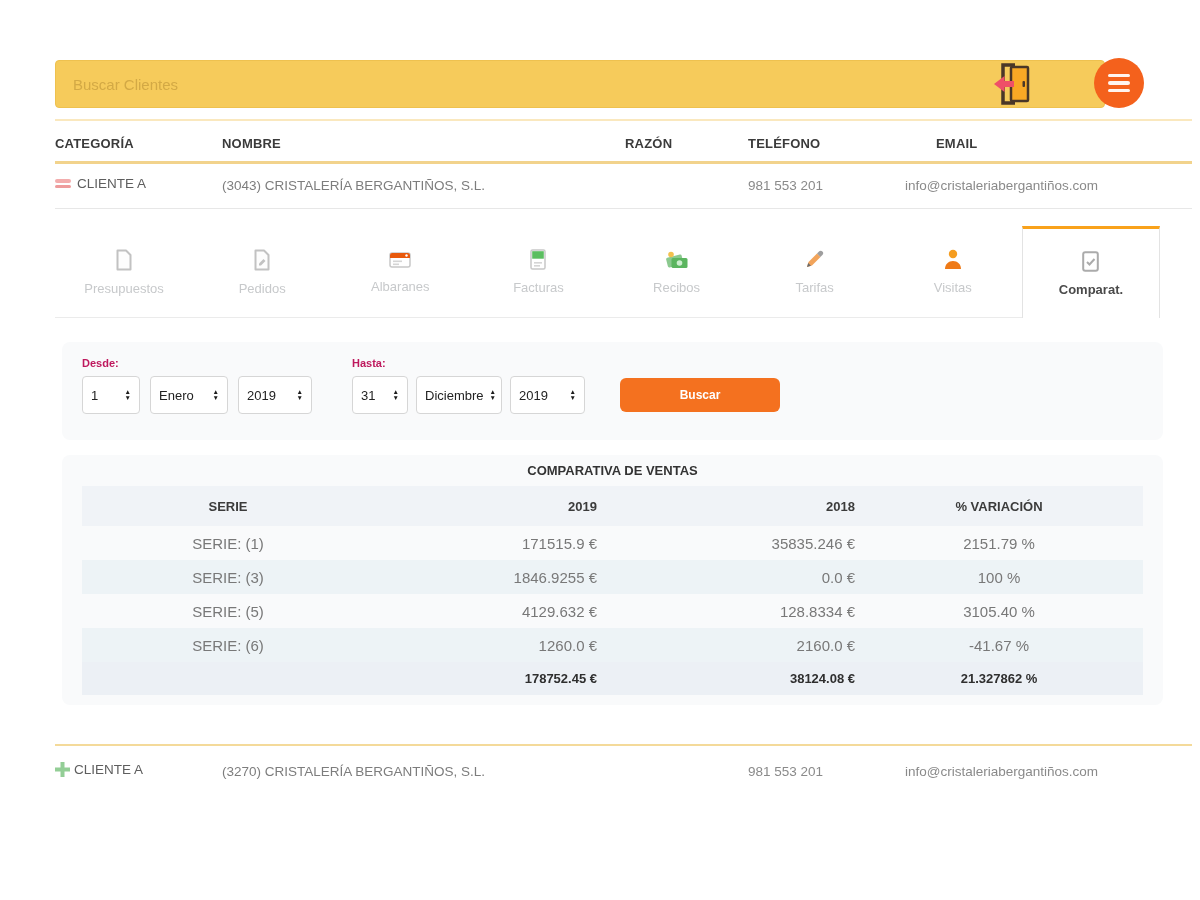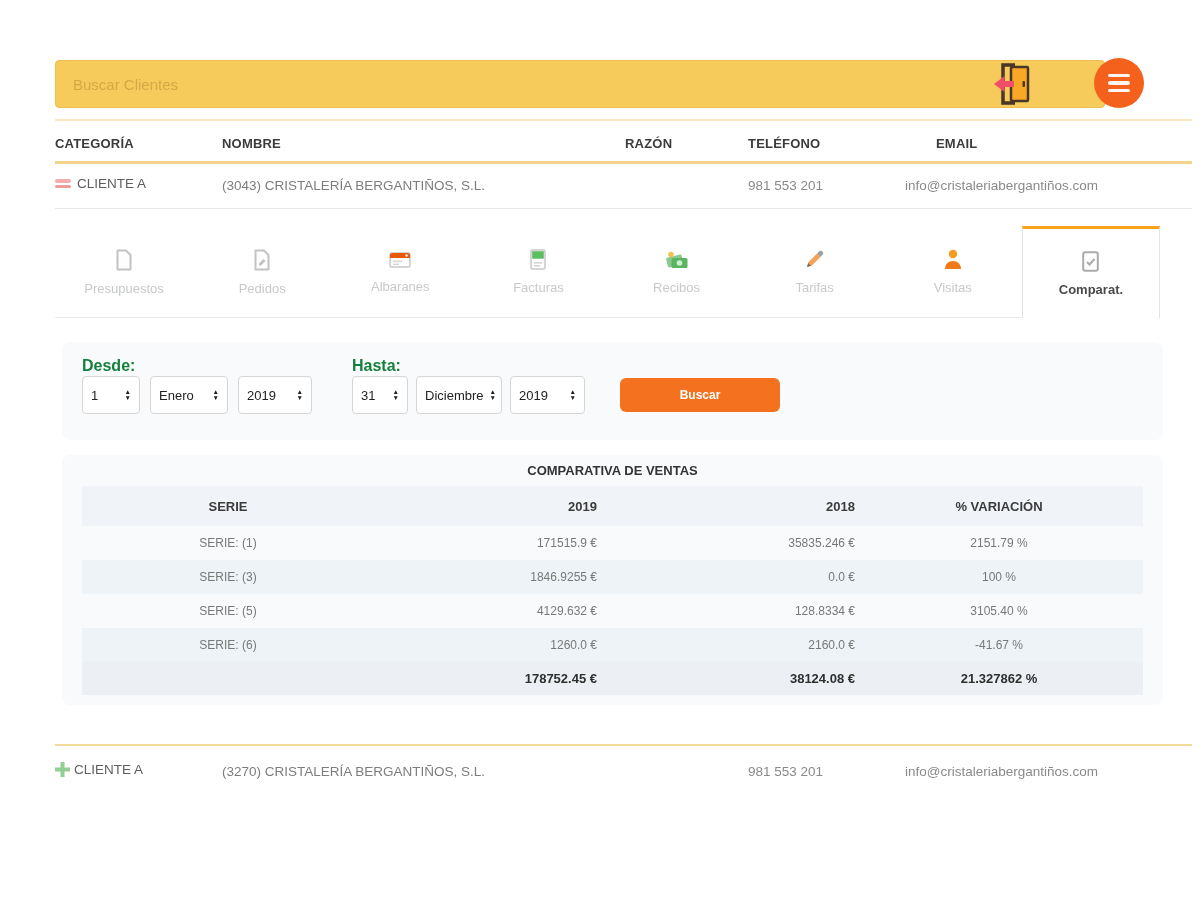--- a/index.html
+++ b/index.html
@@ -56,40 +56,40 @@
   .tab .tab-label { font-size:13px; color:#C7C9CB; }
   .tab.active { background:#fff; border:1px solid #E3E3E3; border-top:3px solid #F9A21B;
     border-bottom:none; z-index:2; }
   .tab.active .tab-label { color:#4A4A4A; font-weight:bold; }
 
   
   .panel { position:absolute; left:62px; width:1101px; background:#F9FAFB; border-radius:8px; }
   .panel-filters { top:342px; height:98px; }
   .panel-comparison { top:455px; height:250px; }
 
-  .filter-label { position:absolute; top:15px; font-size:16px; font-weight:bold; color:#15803d; }
+  .filter-label { position:absolute; top:15px; font-size:11px; font-weight:bold; color:#be185d; }
   .lbl-desde { left:20px; } .lbl-hasta { left:290px; }
   .select { position:absolute; top:34px; height:38px; background:#fff; border:1px solid #D6D6D6;
     border-radius:4px; display:flex; align-items:center; justify-content:space-between;
     padding:0 8px; font-size:13px; color:#222; cursor:pointer; }
   .sel-d1 { left:20px;  width:58px; } .sel-m1 { left:88px;  width:78px; } .sel-y1 { left:176px; width:74px; }
   .sel-d2 { left:290px; width:56px; } .sel-m2 { left:354px; width:86px; } .sel-y2 { left:448px; width:75px; }
   .stepper { display:flex; flex-direction:column; align-items:center; line-height:6px;
     font-size:6.5px; color:#1a1a1a; margin-left:6px; }
   .stepper::before { content:"▲"; } .stepper::after { content:"▼"; }
   .buscar-button { position:absolute; left:558px; top:36px; width:160px; height:34px;
     background:#F4711F; border:none; border-radius:6px; color:#fff; font-size:12px;
     font-weight:bold; cursor:pointer; font-family:"Liberation Sans", sans-serif; }
 
   
   .comp-title { padding-top:8px; text-align:center; font-size:13px; font-weight:bold; color:#333; }
   .comp-table { margin:8px 20px 0 20px; }
   .comp-grid { display:grid; grid-template-columns:292px 223px 258px 1fr; align-items:center; }
   .comp-head { height:40px; background:#F0F3F7; font-size:13px; font-weight:bold; color:#3B3B3B; }
-  .comp-row  { height:34px; font-size:12px; color:#787878; }
+  .comp-row  { height:34px; font-size:15px; color:#787878; }
   .comp-row.alt { background:#EDF3F6; }
   .comp-total { height:33px; background:#ECF0F5; font-size:13px; font-weight:bold; color:#2F2F2F; }
   .cc1 { text-align:center; } .cc2 { text-align:right; } .cc3 { text-align:right; } .cc4 { text-align:center; }
 </style>
 </head>
 <body>
 
 <div class="page">
 
   <input class="search-input" type="text" placeholder="Buscar Clientes" style="">

